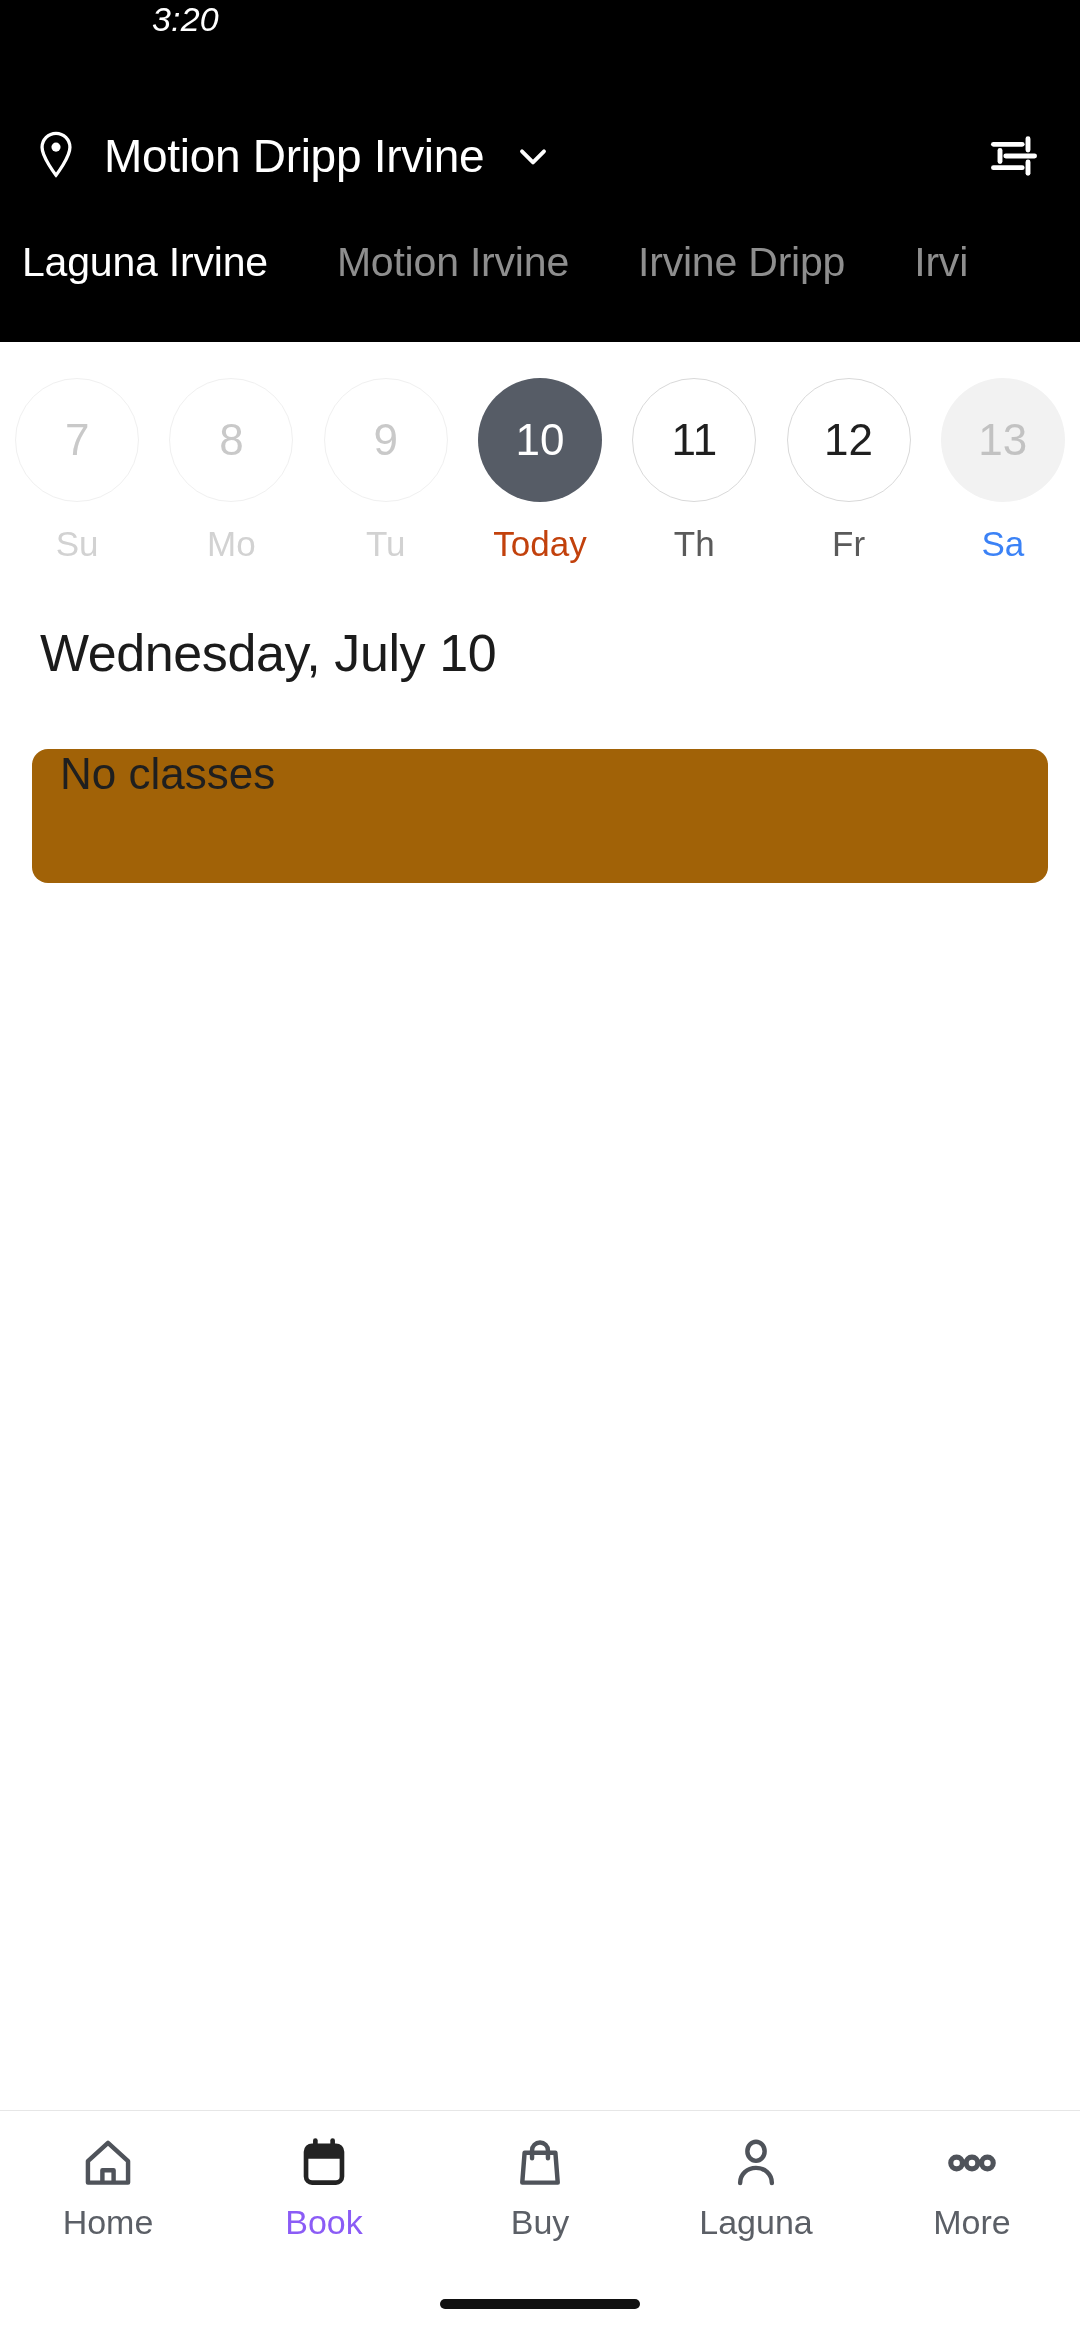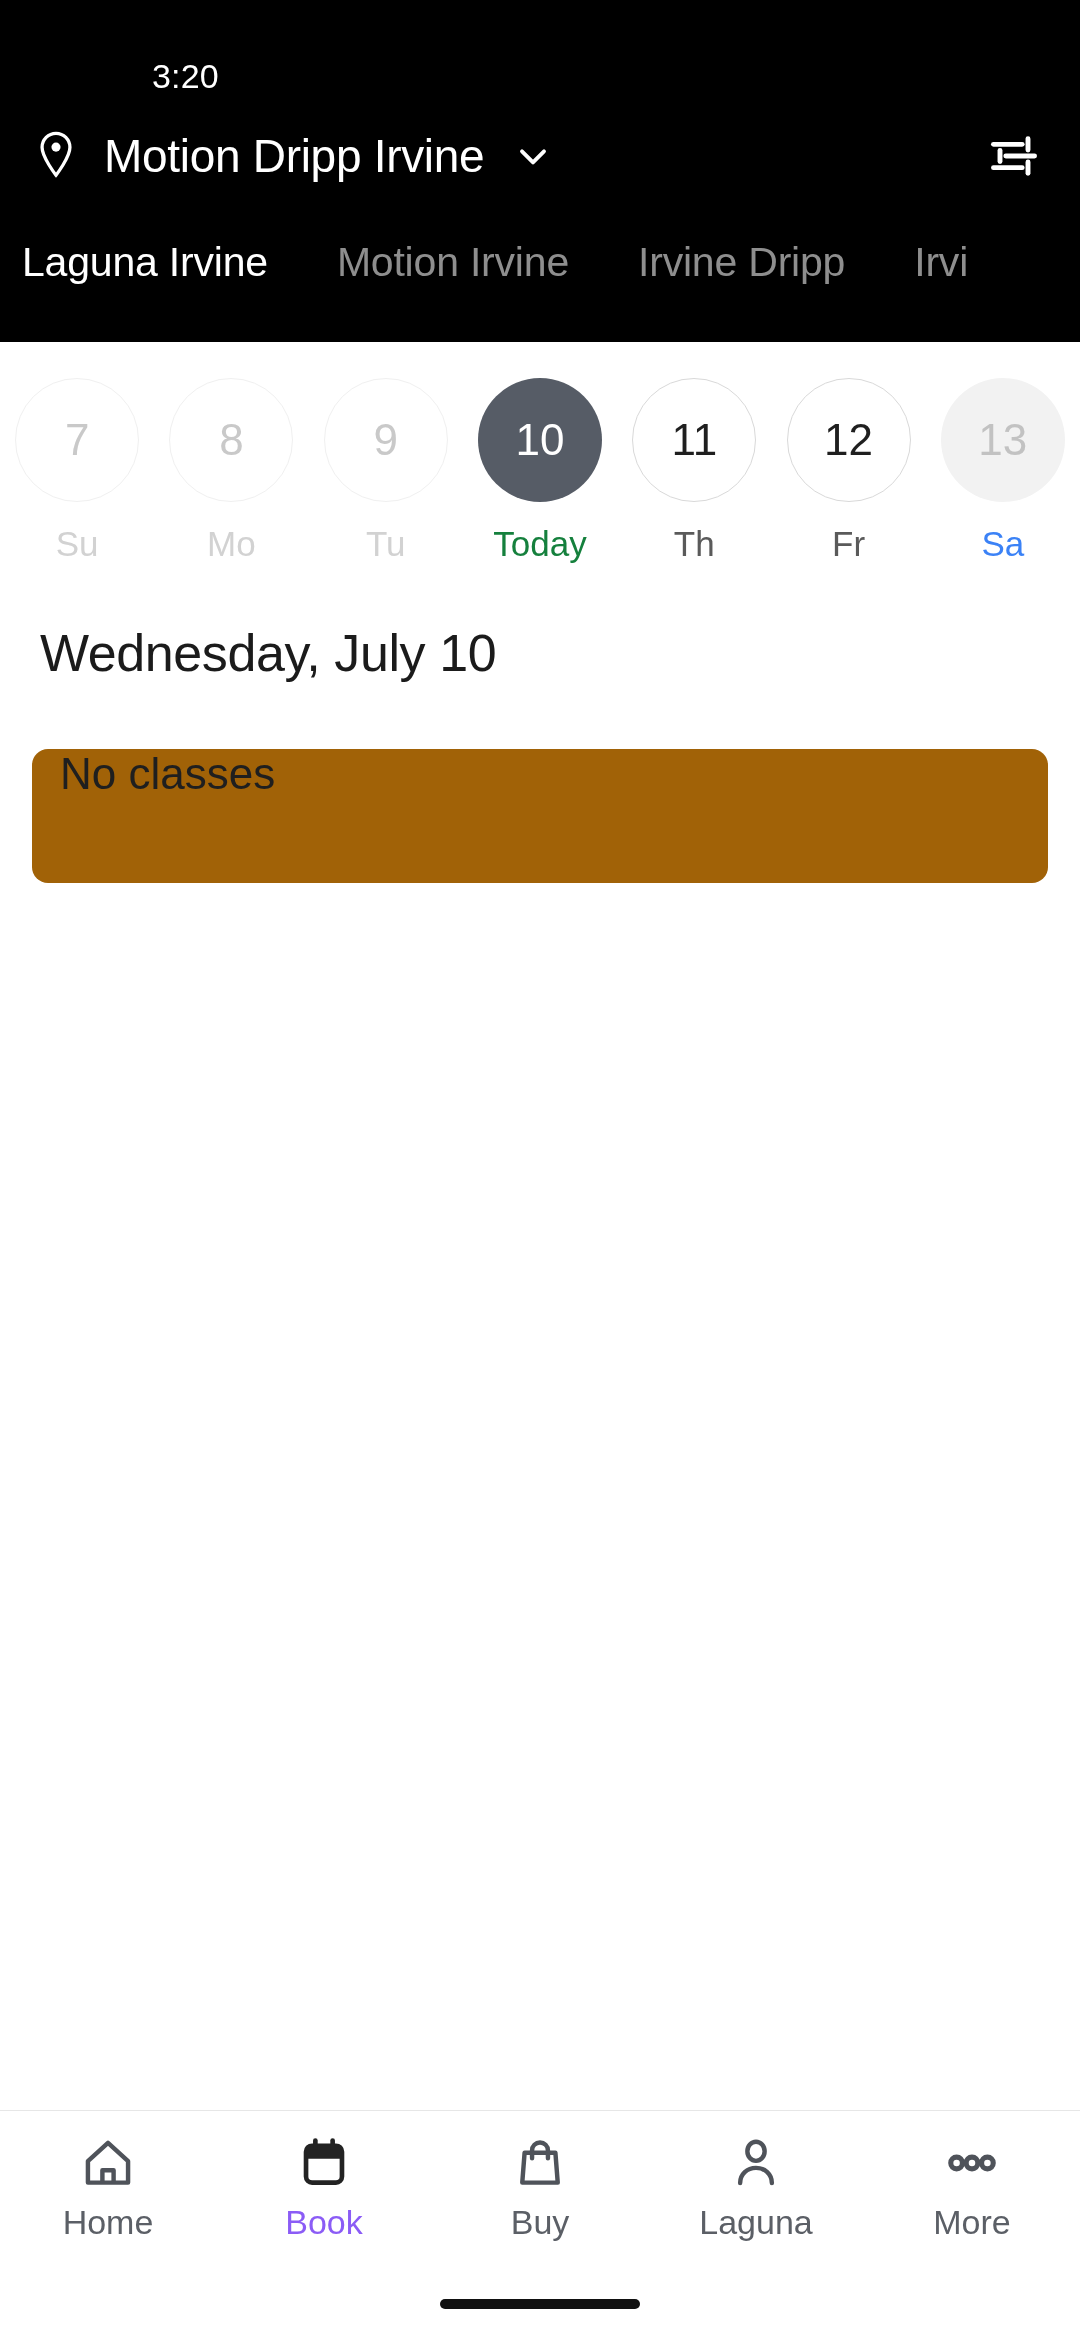--- a/index.html
+++ b/index.html
@@ -7,21 +7,21 @@
     width:1080px; height:2340px;
     background:#ffffff;
     font-family:"Liberation Sans", sans-serif;
     overflow:hidden;
   }
   .screen { position:relative; width:1080px; height:2340px; background:#fff; display:flex; flex-direction:column; }
 
   
   .header-black { background:#000000; width:100%; padding-top:0; flex:0 0 auto; }
 
-  .statusbar { height:96px; display:flex; align-items:flex-end; padding-left:152px; }
+  .statusbar { height:96px; display:flex; align-items:flex-start; padding-left:152px;font-style:italic; }
   .statusbar .clock { color:#ffffff; font-size:34px; letter-spacing:0.2px; }
 
   .appbar { height:120px; display:flex; align-items:center; padding:0 36px 0 30px; }
   .loc-group { display:flex; align-items:flex-start; gap:0; flex:1; }
   .pin-icon { width:52px; height:52px; display:flex; align-items:center; justify-content:center; flex:0 0 auto; }
   .venue-title { color:#ffffff; font-size:46px; font-weight:400; margin-left:22px; white-space:nowrap; letter-spacing:-0.3px; }
   .chev-icon { width:54px; height:54px; display:flex; align-items:center; justify-content:center; margin-left:22px; flex:0 0 auto; }
   .tune-icon { width:60px; height:60px; display:flex; align-items:center; justify-content:center; flex:0 0 auto; }
 
   
@@ -36,21 +36,21 @@
     width:124px; height:124px; border-radius:50%;
     display:flex; align-items:center; justify-content:center;
     font-size:44px; box-sizing:border-box;
   }
   .date-circle.past { border:1.5px solid #f0f0f0; color:#c9c9c9; background:#fff; }
   .date-circle.today { background:#565c66; color:#ffffff; border:none; }
   .date-circle.future { border:1.5px solid #d9d9d9; color:#1f1f1f; background:#fff; }
   .date-circle.muted { background:#f2f2f2; color:#c2c2c2; border:none; }
   .date-label { font-size:35px; margin-top:22px; }
   .date-label.past { color:#d2d2d2; }
-  .date-label.today { color:#15803d; }
+  .date-label.today { color:#c2410c; }
   .date-label.future { color:#5a5a5a; }
   .date-label.muted { color:#3b82f6; }
 
   
   .main { flex:1 1 auto; background:#fff; padding:0 32px; }
   .day-heading { font-size:52px; color:#1b1b1b; margin-top:49px; margin-left:8px; letter-spacing:-0.4px; }
   .empty-card {
     margin-top:66px;
     background:#a16207;
     border-radius:16px;

